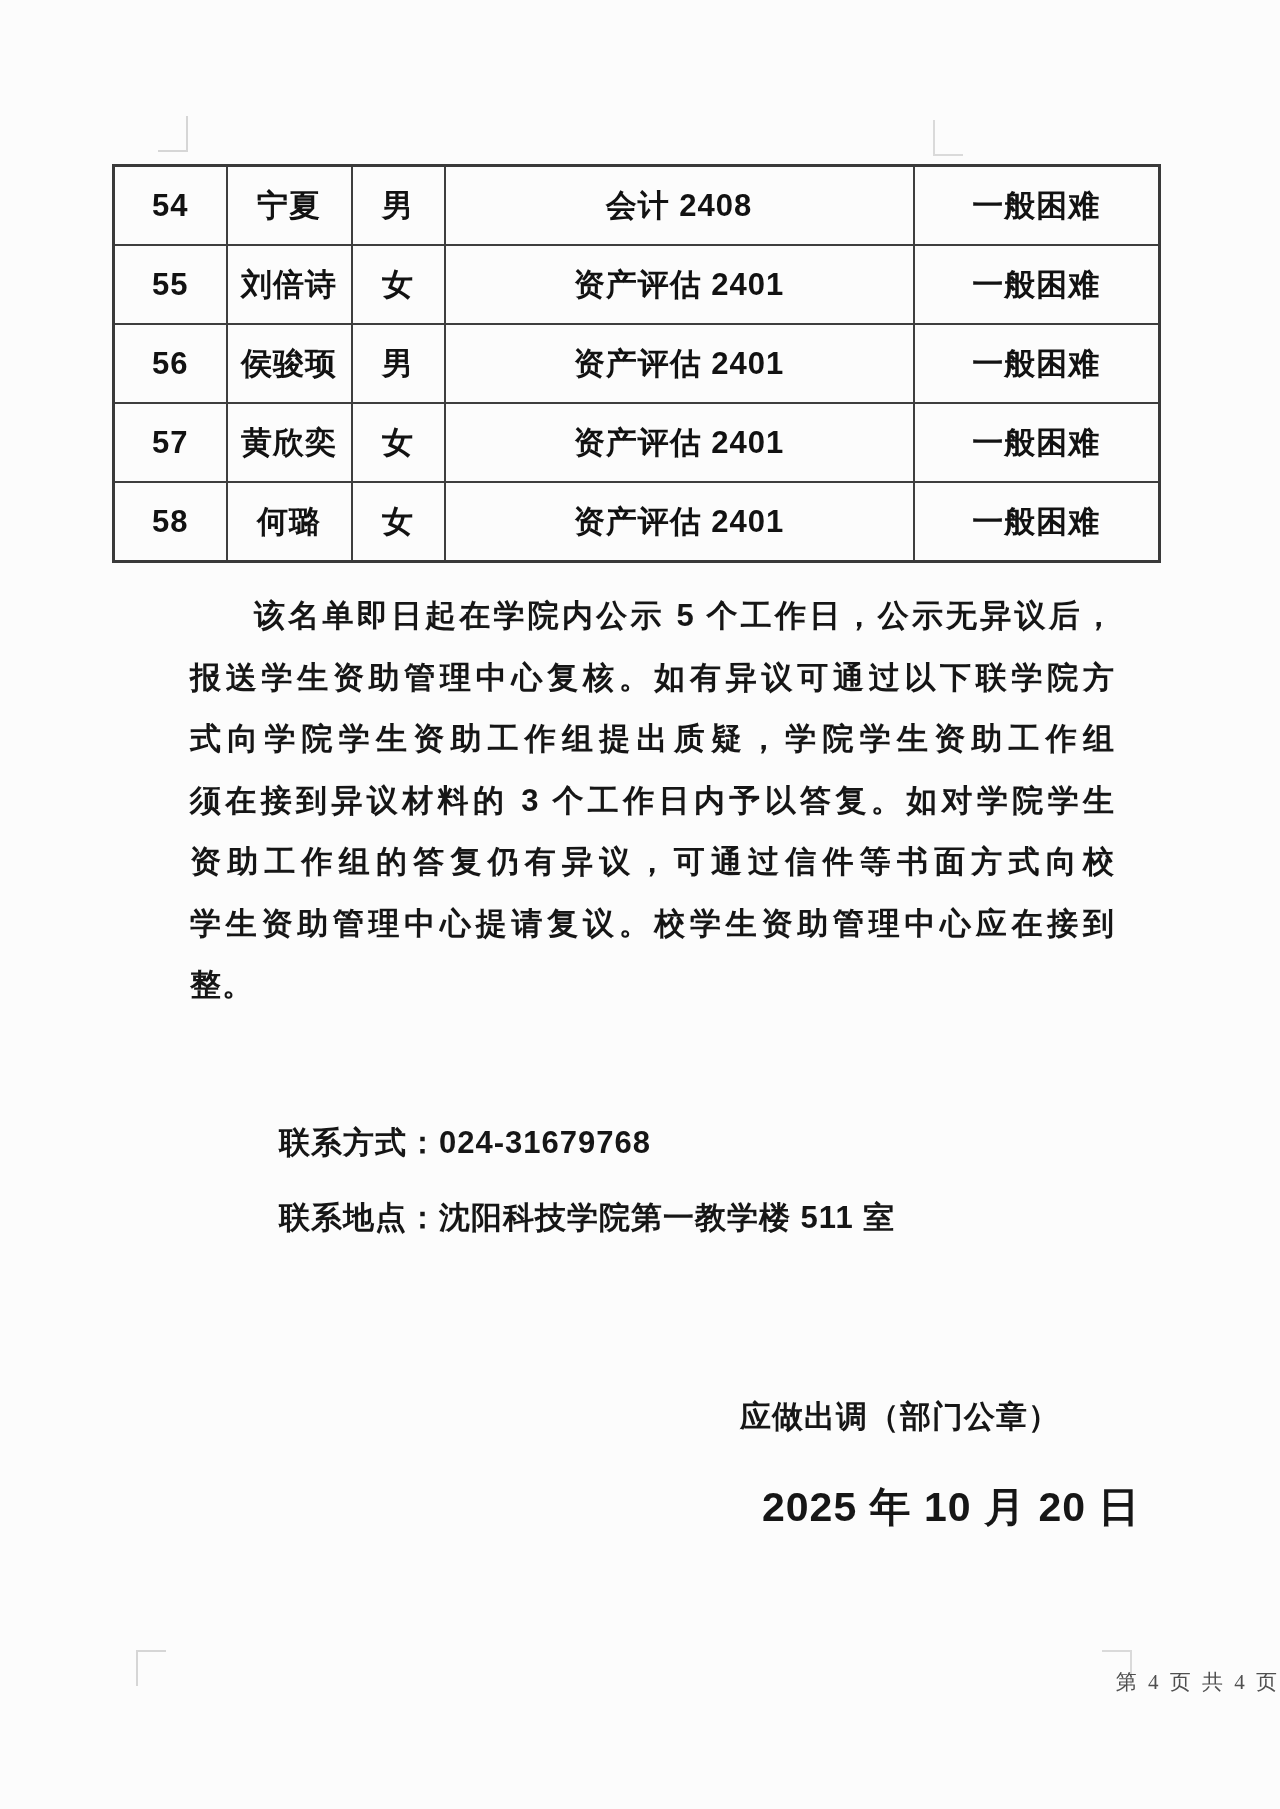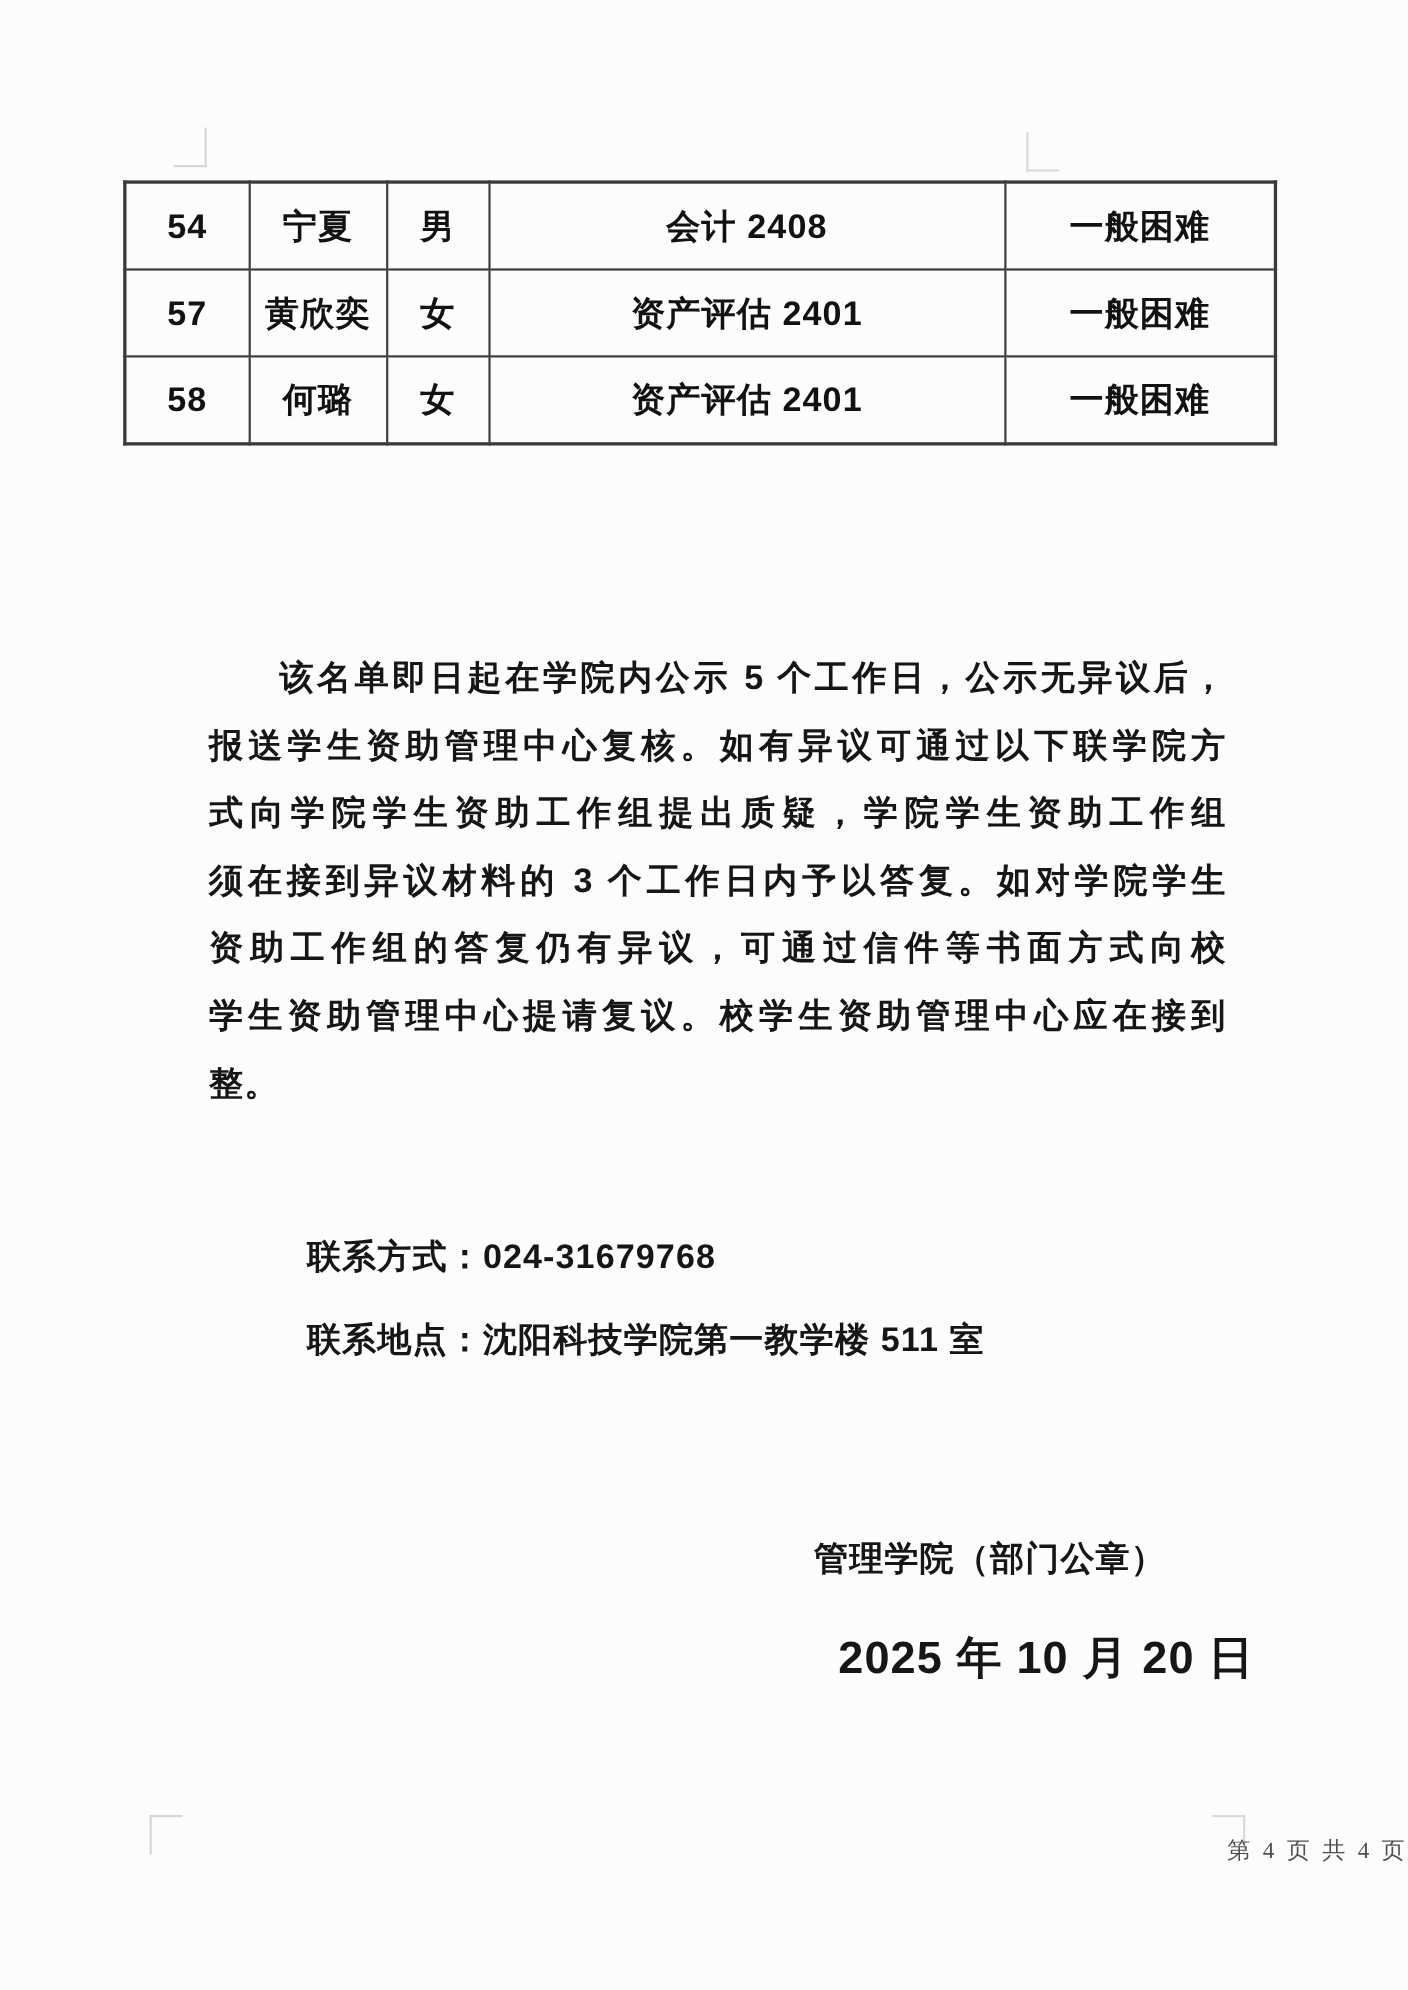--- a/index.html
+++ b/index.html
@@ -122,20 +122,34 @@
     </colgroup>
     <tbody>
       <tr>
         <td>54</td>
         <td>宁夏</td>
         <td>男</td>
         <td>会计 2408</td>
         <td>一般困难</td>
       </tr>
       <tr>
+        <td>55</td>
+        <td>刘倍诗</td>
+        <td>女</td>
+        <td>资产评估 2401</td>
+        <td>一般困难</td>
+      </tr>
+      <tr>
+        <td>56</td>
+        <td>侯骏顼</td>
+        <td>男</td>
+        <td>资产评估 2401</td>
+        <td>一般困难</td>
+      </tr>
+      <tr>
         <td>57</td>
         <td>黄欣奕</td>
         <td>女</td>
         <td>资产评估 2401</td>
         <td>一般困难</td>
       </tr>
       <tr>
         <td>58</td>
         <td>何璐</td>
         <td>女</td>
@@ -151,18 +165,18 @@
     <div class="line">式向学院学生资助工作组提出质疑，学院学生资助工作组</div>
     <div class="line">须在接到异议材料的 3 个工作日内予以答复。如对学院学生</div>
     <div class="line">资助工作组的答复仍有异议，可通过信件等书面方式向校</div>
     <div class="line">学生资助管理中心提请复议。校学生资助管理中心应在接到</div>
     <div class="line last">整。</div>
   </div>
 
   <div class="contact phone">联系方式：024-31679768</div>
   <div class="contact address">联系地点：沈阳科技学院第一教学楼 511 室</div>
 
-  <div class="signature">管理学院（部门公章）</div>
+  <div class="signature">应做出调（部门公章）</div>
   <div class="sig-date">2025 年 10 月 20 日</div>
 
   <div class="page-footer">第 4 页 共 4 页</div>
 
 </div>
 
 </body></html>

